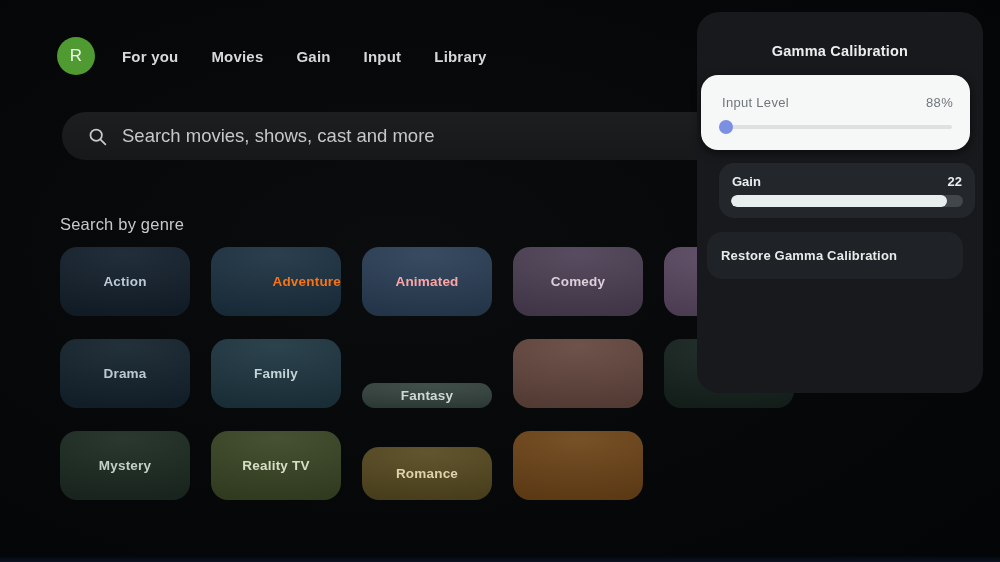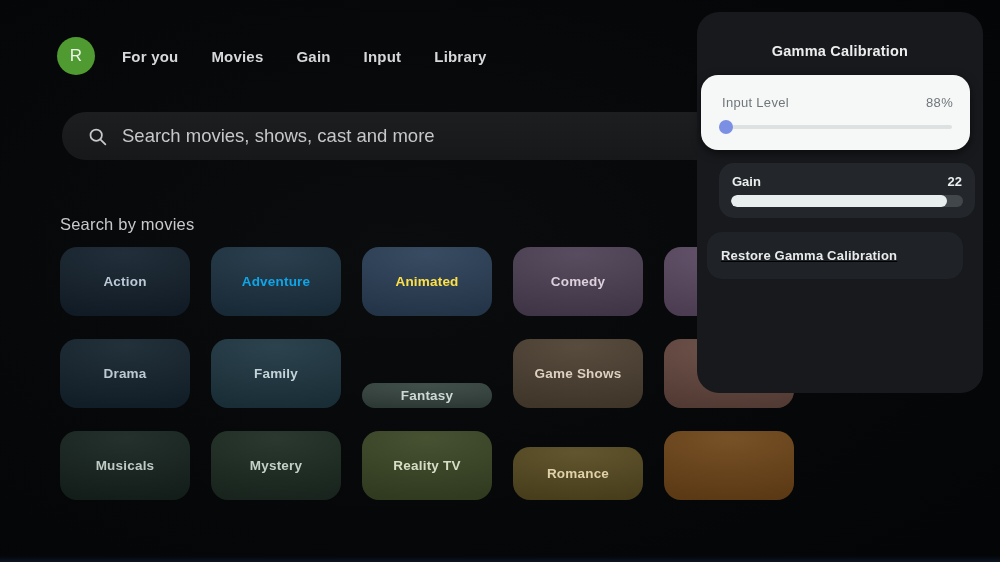--- a/index.html
+++ b/index.html
@@ -64,21 +64,21 @@
   .slider-thumb {
     position:absolute; width:14px; height:14px; border-radius:50%;
     top:50%; transform:translateY(-50%); margin-left:-2px;
   }
   .card-gain { left:22px; top:151px; width:256px; height:55px; background:#23272b; }
   .card-gain .row { position:absolute; left:13px; right:13px; top:11px; display:flex; justify-content:space-between; }
   .card-gain .lbl { color:#eceeee; font-size:13px; font-weight:700; }
   .card-gain .val { color:#eceeee; font-size:13px; font-weight:700; }
   .slider-thick { position:absolute; left:12px; right:12px; bottom:11px; height:12px; border-radius:6px; background:#41474a; overflow:hidden; }
   .slider-fill { position:absolute; left:0; top:0; bottom:0; border-radius:6px; }
-  .card-restore { left:10px; top:220px; width:256px; height:47px; background:#1f2327; display:flex; align-items:center; padding-left:14px;text-decoration:underline; }
+  .card-restore { left:10px; top:220px; width:256px; height:47px; background:#1f2327; display:flex; align-items:center; padding-left:14px; }
   .card-restore .lbl { color:#e9ebeb; font-size:13px; font-weight:700; letter-spacing:.2px; }
   
   .bottom-edge { position:absolute; left:0; right:0; bottom:0; height:6px; background:linear-gradient(#04060a,#0c1522); }
 </style>
 </head>
 <body>
 
 <div class="stage">
 
   <div class="topnav">
@@ -93,50 +93,47 @@
   </div>
 
   <div class="searchbar">
     <svg class="search-icon" viewBox="0 0 24 24" fill="none" stroke="#c7c9ca" stroke-width="2" stroke-linecap="round">
       <circle cx="10.5" cy="10.5" r="6.5"></circle>
       <line x1="15.5" y1="15.5" x2="21" y2="21"></line>
     </svg>
     <input type="text" placeholder="Search movies, shows, cast and more" style="">
   </div>
 
-  <div class="genre-heading">Search by movies</div>
+  <div class="genre-heading">Search by genre</div>
 
   <div class="genre-grid">
     <div class="genre-tile" style="background: rgb(20, 33, 45); color: rgb(188, 201, 214);">
       <span>Action</span>
       </div>
-    <div class="genre-tile" style="background: rgb(30, 51, 67); color: #0ea5e9;">
+    <div class="genre-tile" style="background: rgb(30, 51, 67); color: #f97316; justify-content: flex-end;">
       <span>Adventure</span>
       </div>
-    <div class="genre-tile" style="background: rgb(44, 64, 88); color: #fde047;">
+    <div class="genre-tile" style="background: rgb(44, 64, 88); color: #fca5a5;">
       <span>Animated</span>
       </div>
     <div class="genre-tile" style="background: rgb(78, 65, 86); color: rgb(220, 208, 219);">
       <span>Comedy</span>
       </div>
     <div class="genre-tile" style="background: rgb(92, 74, 99); color: rgb(255, 255, 255);">
       <span></span>
       </div>
 
     <div class="genre-tile" style="background: rgb(21, 36, 47); color: rgb(188, 201, 210);">
       <span>Drama</span>
       </div>
     <div class="genre-tile" style="background: rgb(31, 55, 66); color: rgb(196, 211, 217);">
       <span>Family</span>
       </div>
     <div class="genre-tile" style="background: rgb(54, 69, 64); color: rgb(205, 217, 211); margin-top: 44px;">
       <span>Fantasy</span>
-      </div>
-    <div class="genre-tile" style="background: rgb(77, 65, 50); color: rgb(221, 208, 193);">
-      <span>Game Shows</span>
       </div>
     <div class="genre-tile" style="background: rgb(101, 72, 64); color: rgb(255, 255, 255);">
       <span></span>
       </div>
 
     <div class="genre-tile" style="background: rgb(23, 36, 31); color: rgb(191, 202, 197);">
       <span>Musicals</span>
       </div>
     <div class="genre-tile" style="background: rgb(29, 44, 35); color: rgb(195, 208, 199);">
       <span>Mystery</span>

